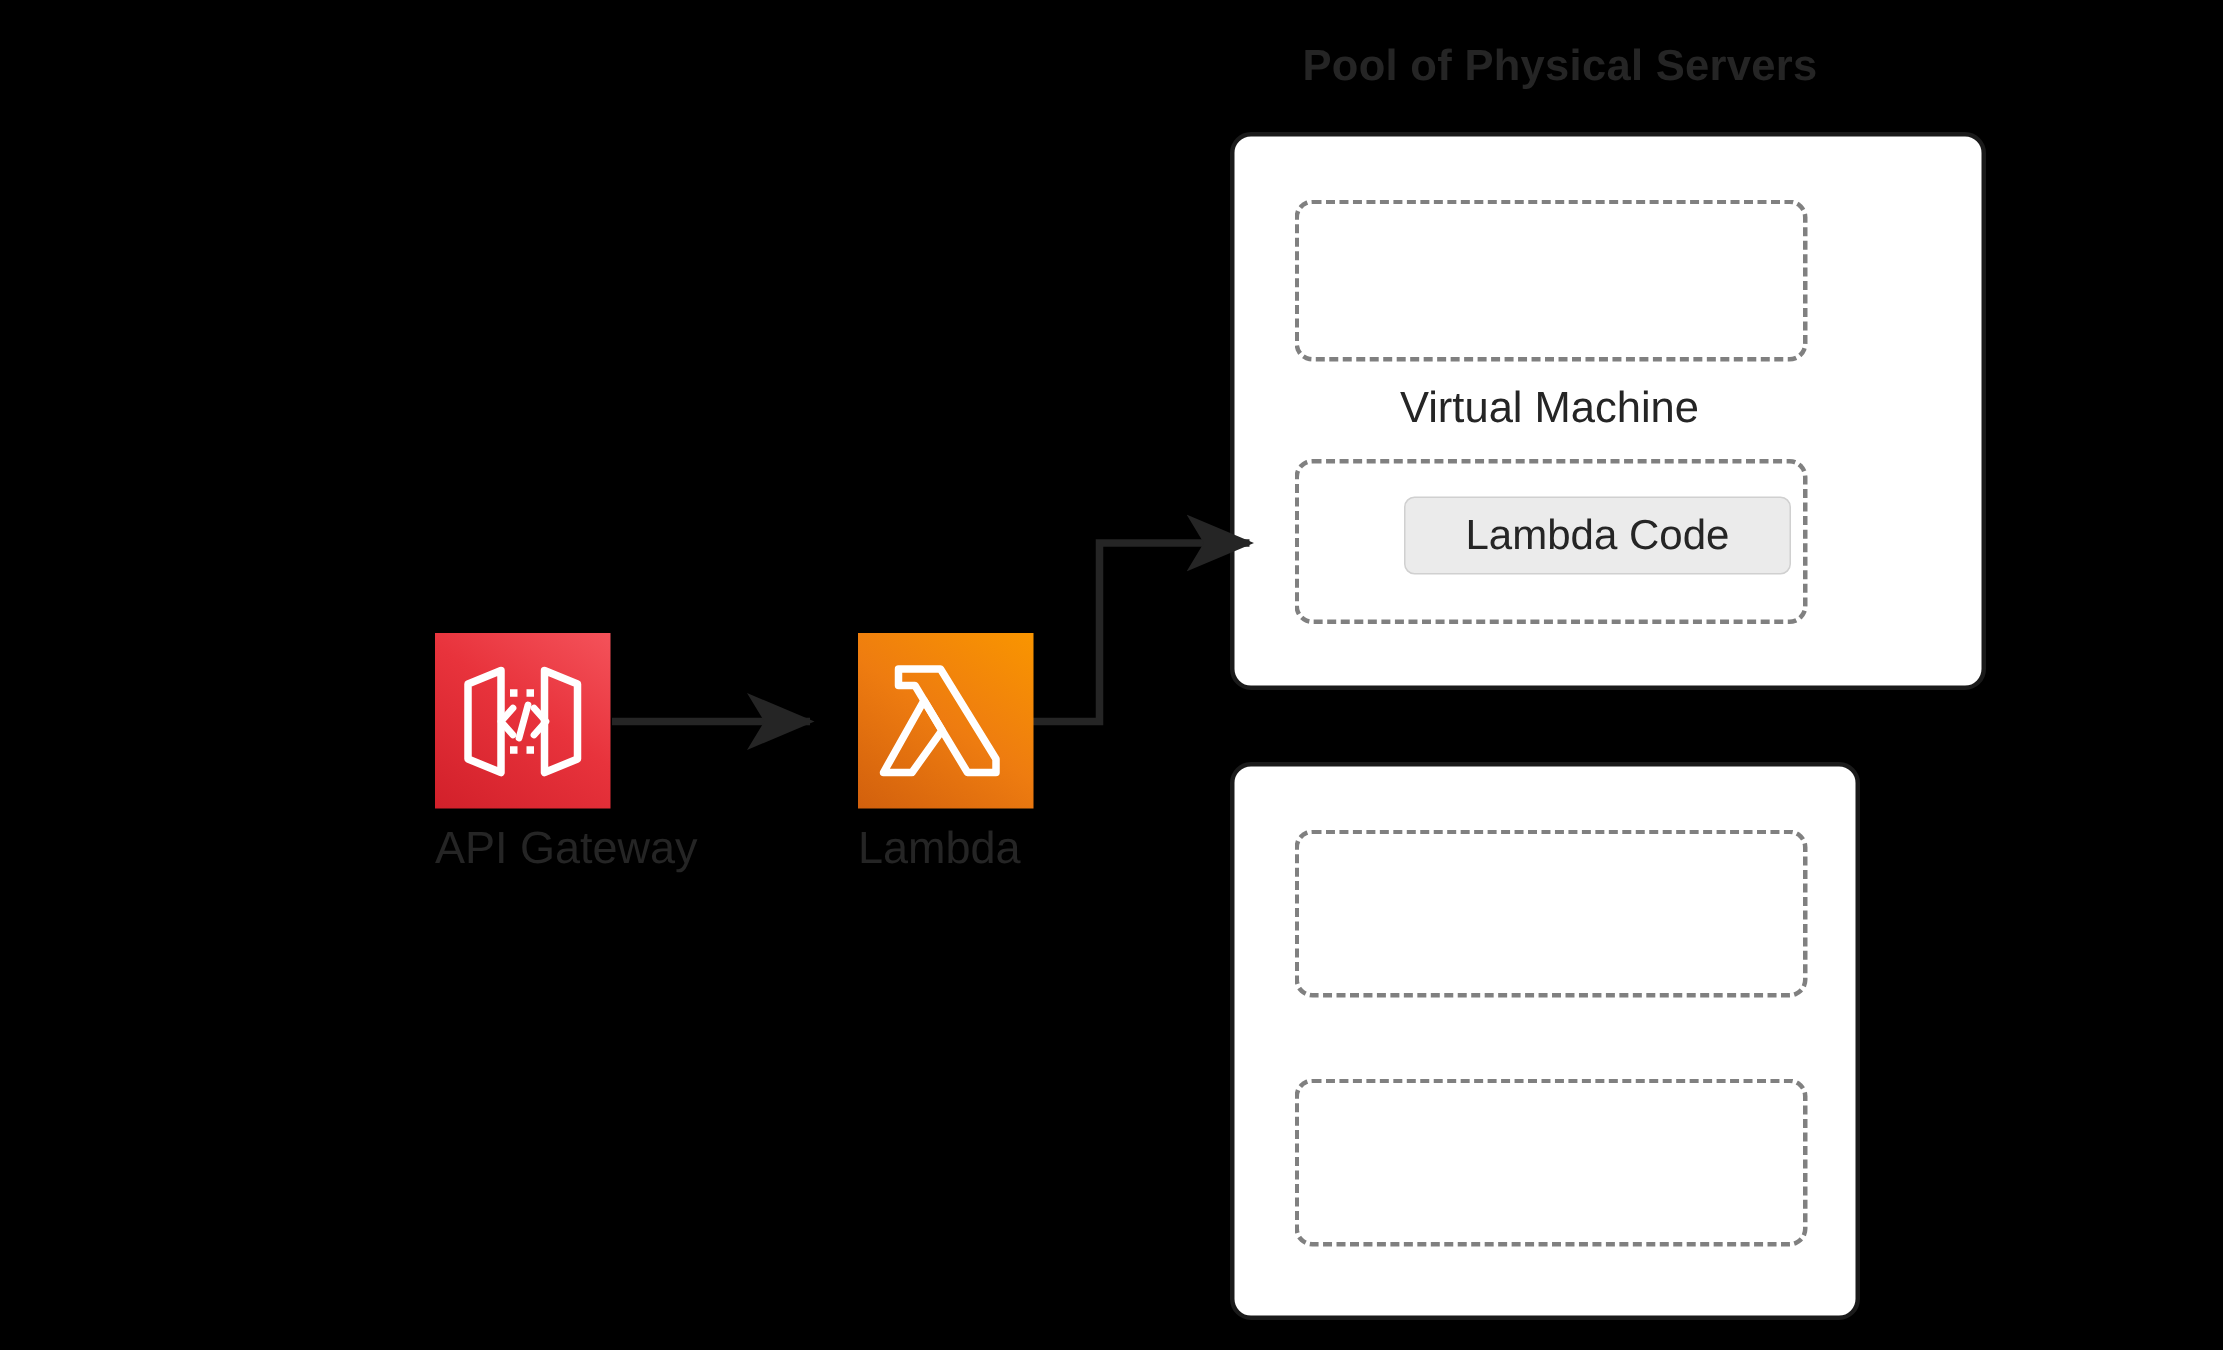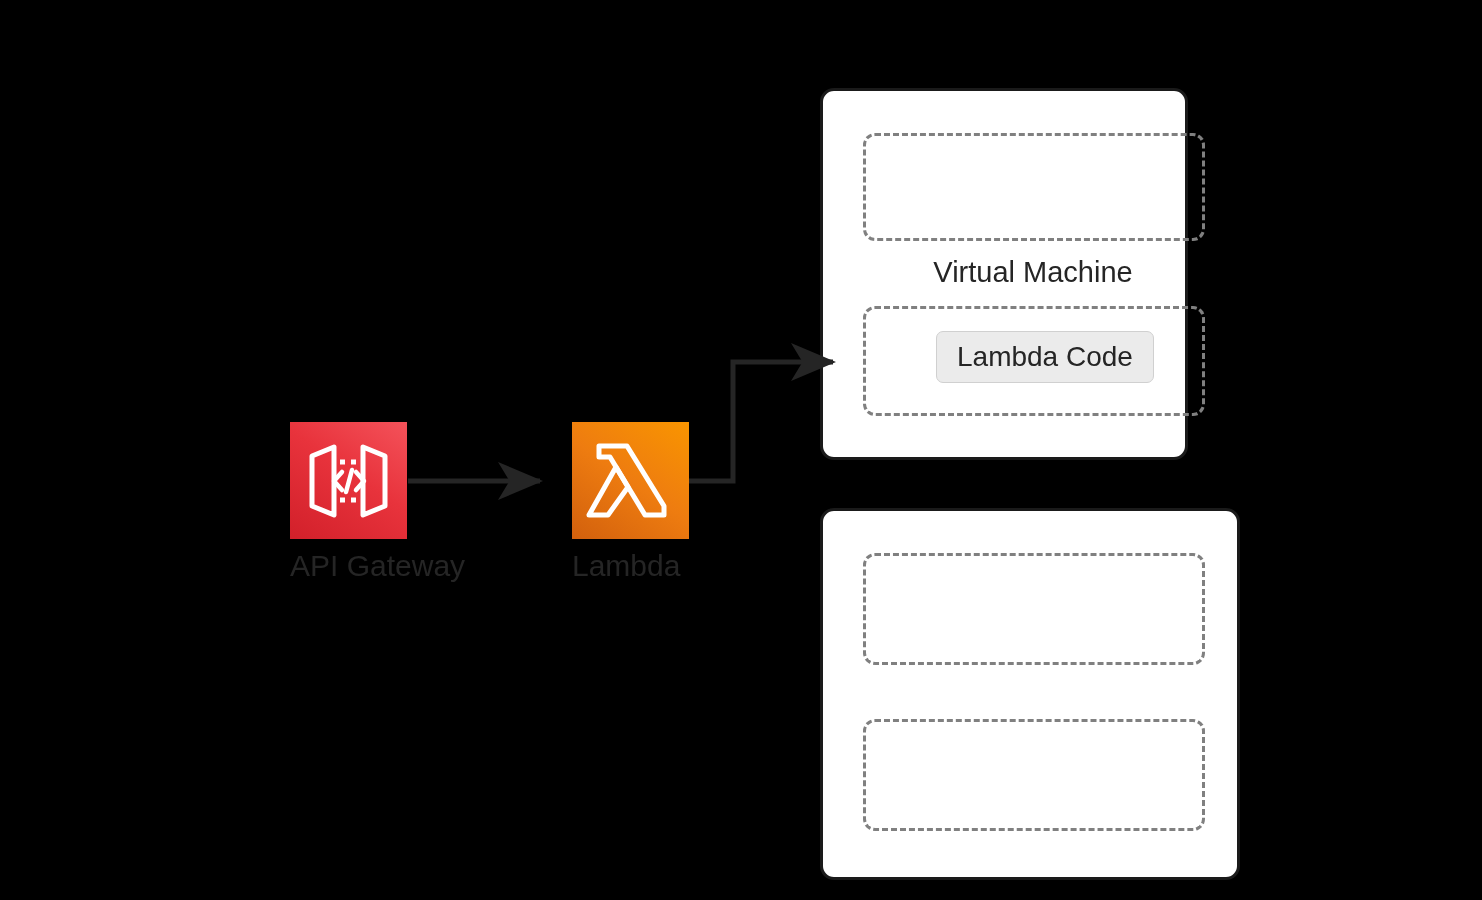--- a/index.html
+++ b/index.html
@@ -38,21 +38,21 @@
   .server-card {
     position: absolute;
     background: #ffffff;
     border: 3px solid #1a1a1a;
     border-radius: 14px;
     box-sizing: border-box;
   }
   #server-card-1 {
     left: 820px;
     top: 88px;
-    width: 368px;
+    width: 504px;
     height: 372px;
   }
   #server-card-2 {
     left: 820px;
     top: 508px;
     width: 420px;
     height: 372px;
   }
 
   
@@ -79,21 +79,21 @@
     font-weight: 400;
     color: #252525;
     white-space: nowrap;
   }
 
   
   .code-pill {
     position: absolute;
     left: 70px;
     top: 22px;
-    padding: 9px 20px;
+    padding: 9px 40px;
     background: #ebebeb;
     border: 1px solid #d0d0d0;
     border-radius: 7px;
     font-size: 28px;
     font-weight: 400;
     color: #252525;
     white-space: nowrap;
     box-sizing: border-box;
   }
 
@@ -135,20 +135,21 @@
     width: 1482px;
     height: 900px;
     pointer-events: none;
   }
 </style>
 </head>
 <body>
 
 <div id="canvas">
 
+  <div class="pool-title">Pool of Physical Servers</div>
 
   <div class="server-card" id="server-card-1">
 
     <div class="vm-slot card1-top"></div>
 
     <div class="vm-label">Virtual Machine</div>
 
     <div class="vm-slot card1-bottom">
       <div class="code-pill">Lambda Code</div>
     </div>

